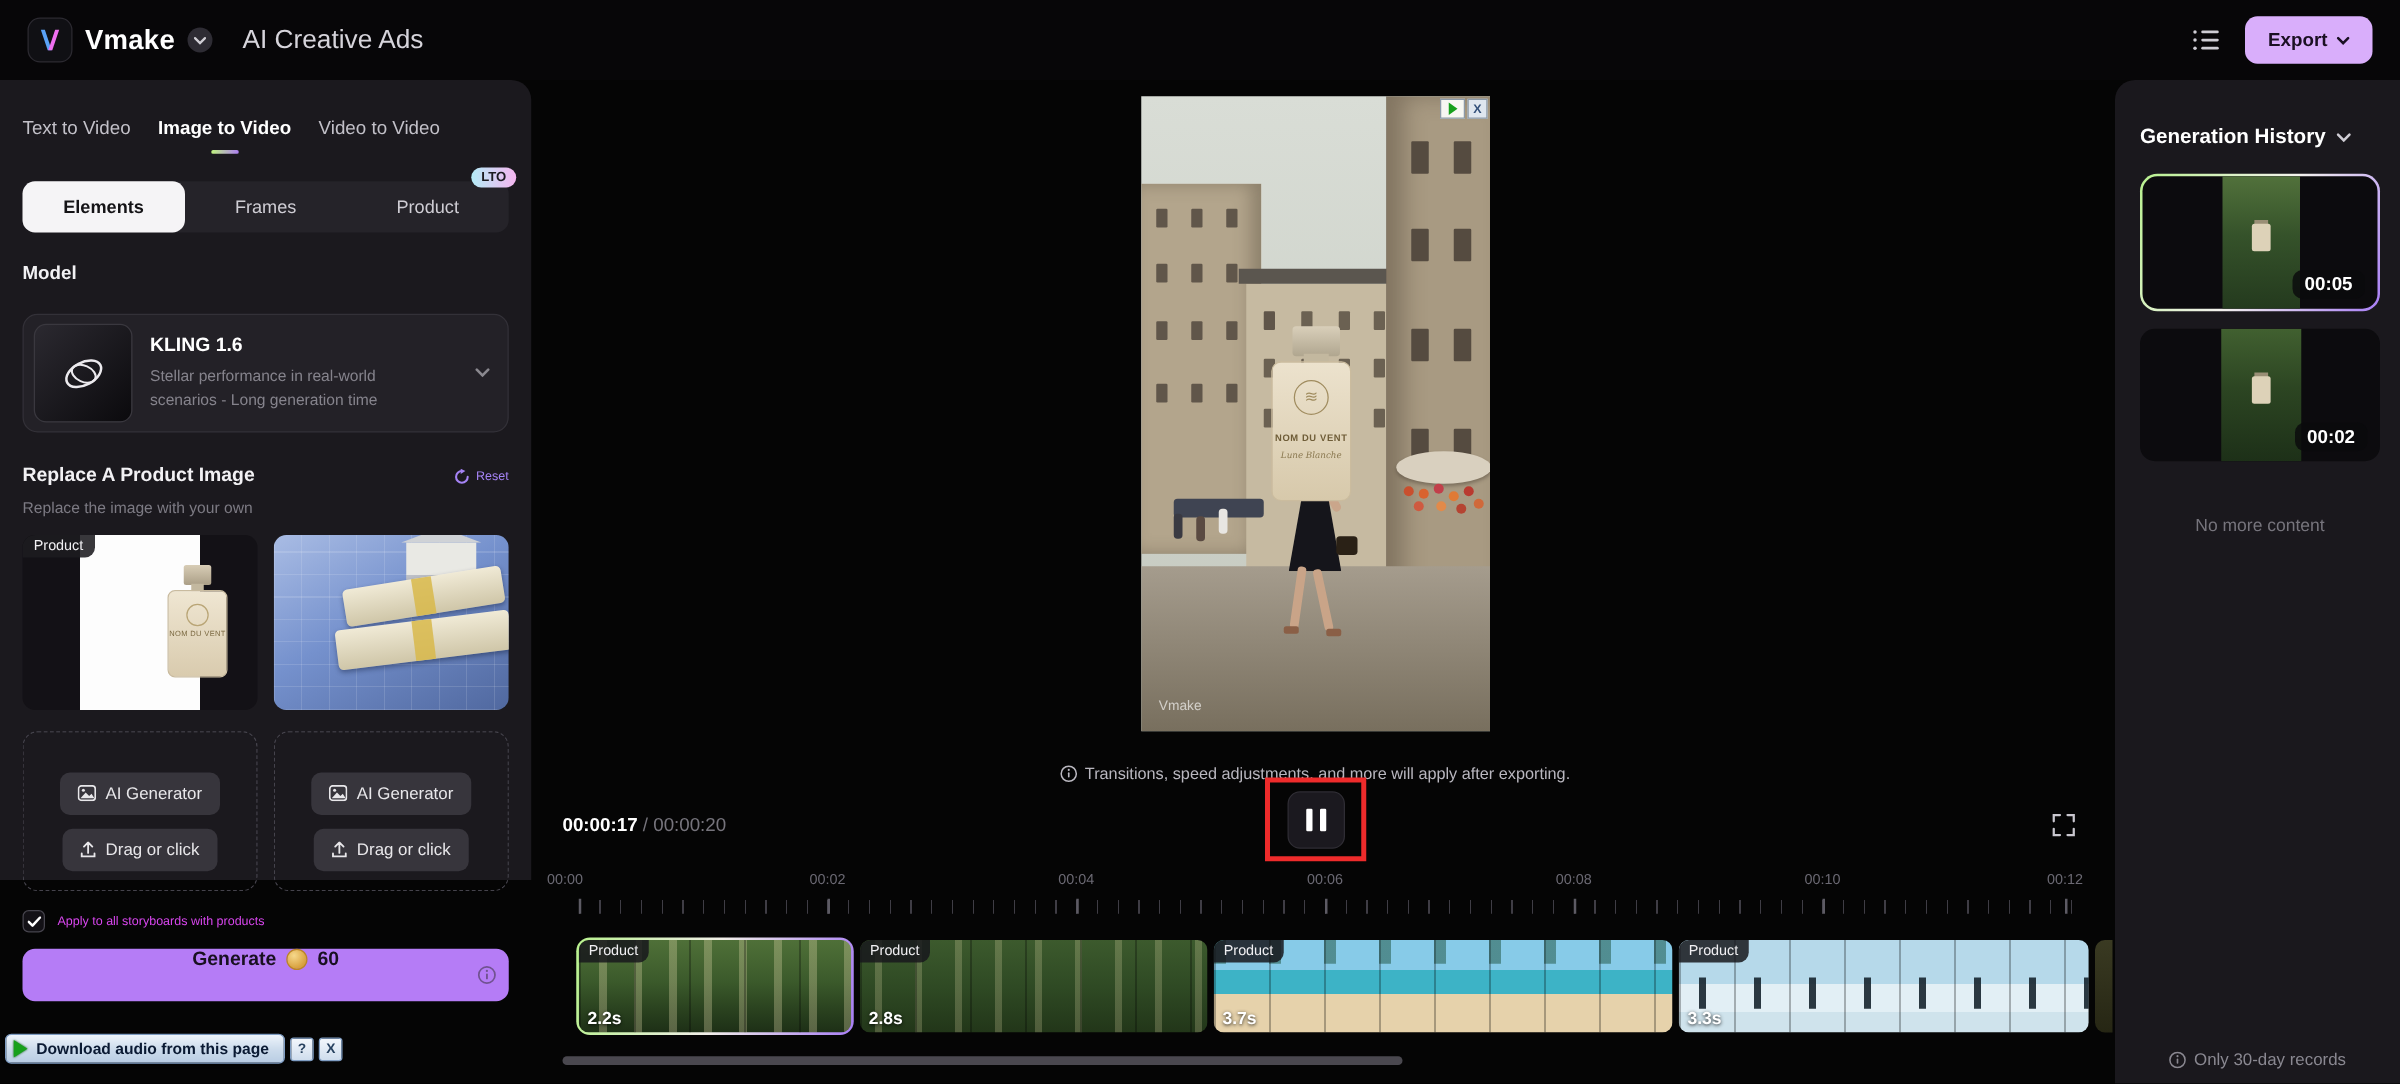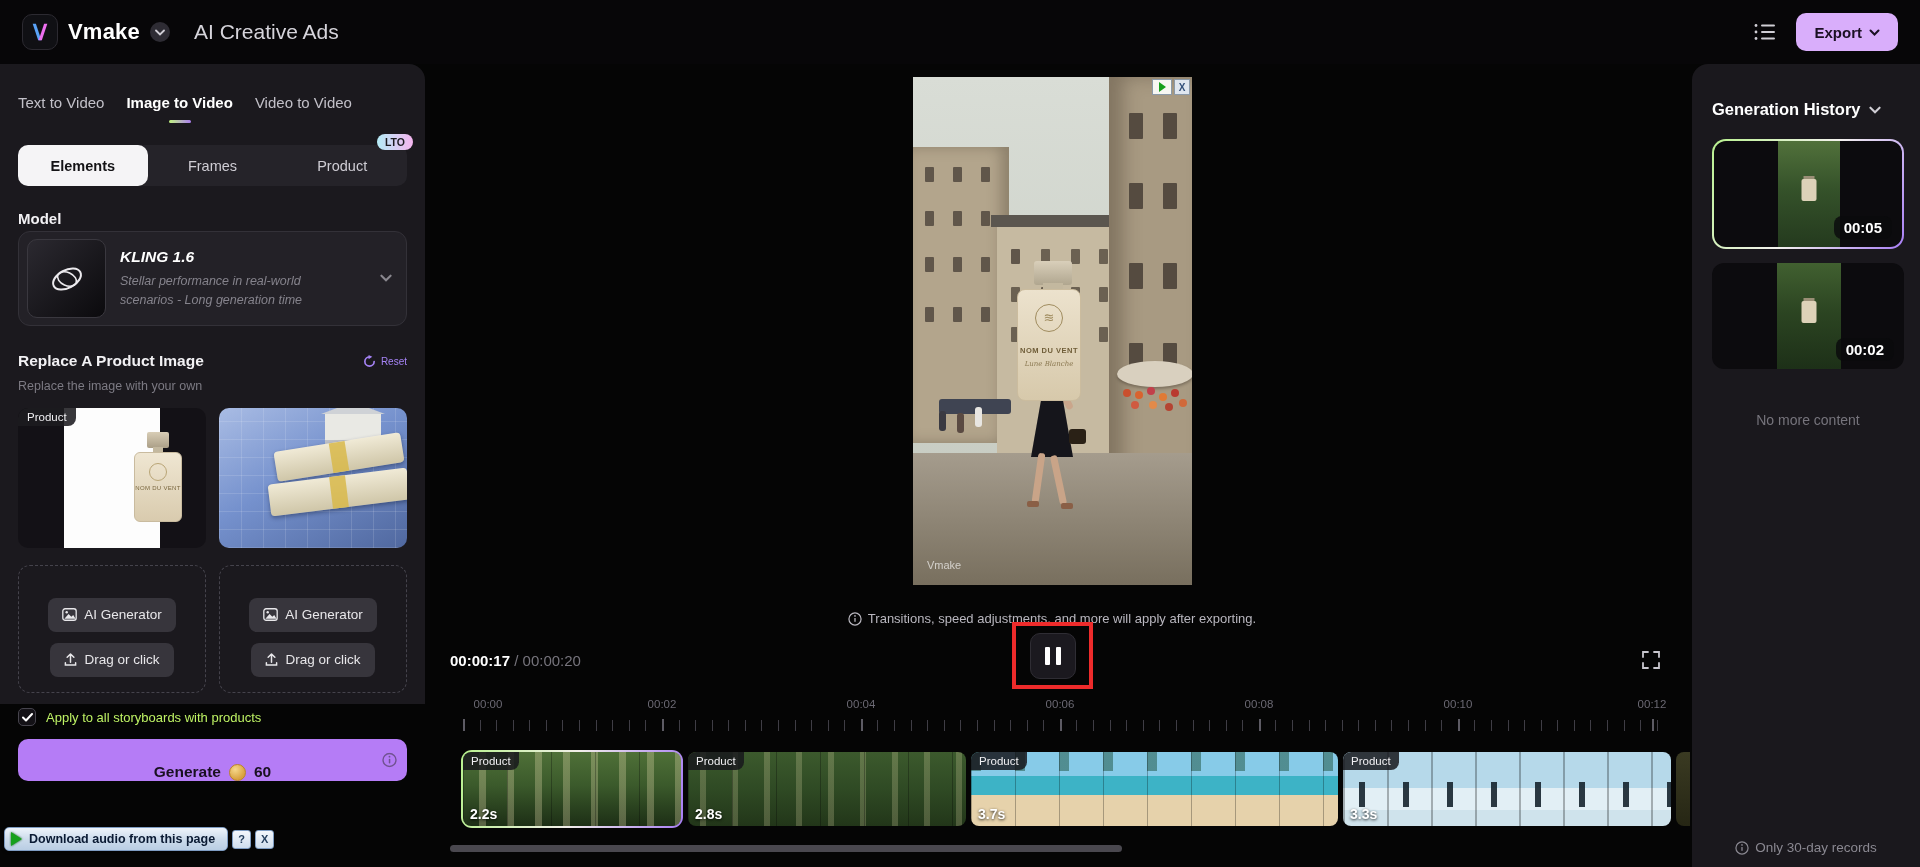--- a/index.html
+++ b/index.html
@@ -27,21 +27,21 @@
   .mode-tabs { display:flex; gap:22px; }
   .mode-tab { position:relative; font-size:15px; color:#c2c0c8; cursor:pointer; padding-bottom:12px; }
   .mode-tab.active { color:#fff; font-weight:bold; }
   .mode-underline { position:absolute; left:50%; bottom:0; transform:translateX(-50%); width:22px; height:3px; border-radius:2px; background:linear-gradient(90deg,#c0f37f,#ad7ef2); }
   .seg-wrap { position:relative; margin-top:22px; }
   .seg { display:flex; height:41px; background:#252329; border-radius:10px; overflow:visible; }
   .seg-tab { flex:1; display:flex; align-items:center; justify-content:center; font-size:14.5px; color:#cfcdd4; border-radius:10px; cursor:pointer; }
   .seg-tab.active { background:#f5f4f6; color:#141316; font-weight:bold; }
   .lto-badge { position:absolute; top:-11px; right:-6px; padding:2px 8px; border-radius:8px; background:linear-gradient(90deg,#b5ecf7,#f5b5ef); color:#1c1b20; font-size:10.5px; font-weight:bold; }
   .model-label { margin-top:24px; color:#f2f1f4; font-size:15px; font-weight:bold; }
-  .model-card { position:relative; margin-top:4px; height:95px; background:#232127; border:1px solid #333138; border-radius:12px; display:flex; align-items:center; gap:14px; padding:8px; cursor:pointer;font-style:italic; }
+  .model-card { position:relative; margin-top:24px; height:95px; background:#232127; border:1px solid #333138; border-radius:12px; display:flex; align-items:center; gap:14px; padding:8px; cursor:pointer; }
   .model-icon { width:79px; height:79px; border-radius:10px; background:linear-gradient(135deg,#2b2930,#0b0a0d); border:1px solid #3a383f; display:flex; align-items:center; justify-content:center; flex:0 0 auto; }
   .model-name { color:#fff; font-size:15.5px; font-weight:bold; }
   .model-desc { margin-top:6px; color:#85838c; font-size:12.5px; line-height:1.45; max-width:215px; }
   .model-chev { position:absolute; right:14px; top:42px; }
   .replace-head { margin-top:26px; display:flex; align-items:center; justify-content:space-between; }
   .replace-title { color:#f2f1f4; font-size:15.5px; font-weight:bold; }
   .reset-btn { display:flex; align-items:center; gap:5px; color:#a583f5; font-size:10px; cursor:pointer; }
   .replace-sub { margin-top:9px; color:#7c7a83; font-size:12.5px; }
   .thumbs-row { margin-top:15px; display:flex; gap:13px; }
   .prod-card { position:relative; width:188px; height:140px; border-radius:10px; overflow:hidden; background:#131116; cursor:pointer; }
@@ -61,22 +61,22 @@
   .money::after { content:""; position:absolute; left:44%; top:0; width:16px; height:100%; background:#d8b84a; opacity:.85; }
   .m1 { right:4px; top:34px; width:128px; height:30px; transform:rotate(-9deg); }
   .m2 { right:-2px; top:68px; width:140px; height:32px; transform:rotate(-7deg); }
   .house { position:absolute; right:26px; top:6px; width:56px; height:30px; background:#e9e9e4; box-shadow:inset 0 -4px 0 rgba(60,70,110,.25); }
   .house::before { content:""; position:absolute; left:-4px; top:-12px; border-left:32px solid transparent; border-right:32px solid transparent; border-bottom:12px solid #cfd2d6; }
   .upload-row { margin-top:17px; display:flex; gap:13px; }
   .upload-box { width:188px; height:128px; border:1.5px dashed #45434c; border-radius:12px; display:flex; flex-direction:column; align-items:center; justify-content:center; gap:11px; padding-top:16px; }
   .u-btn { height:34px; border-radius:8px; background:#37353c; padding:0 14px; display:flex; align-items:center; gap:7px; font-size:13.5px; color:#e8e7ea; cursor:pointer; }
   .apply-row { margin-top:15px; display:flex; align-items:center; gap:10px; }
   .checkbox { width:18px; height:18px; border-radius:5px; background:#131116; border:1.5px solid #46444d; display:flex; align-items:center; justify-content:center; cursor:pointer; }
-  .apply-label { color:#bef264; font-size:13px; }
-  .generate-btn { position:relative; margin-top:13px; width:389px; height:42px; border-radius:10px; background:#b57cf6; border:none; display:flex; align-items:flex-end; justify-content:center; gap:8px; font-family:inherit; font-size:15.5px; font-weight:bold; color:#191021; cursor:pointer; }
+  .apply-label { color:#d946ef; font-size:10px; }
+  .generate-btn { position:relative; margin-top:13px; width:389px; height:42px; border-radius:10px; background:#b57cf6; border:none; display:flex; align-items:flex-start; justify-content:center; gap:8px; font-family:inherit; font-size:15.5px; font-weight:bold; color:#191021; cursor:pointer; }
   .coin { width:17px; height:17px; border-radius:50%; background:radial-gradient(circle at 35% 30%,#f6d88b,#d8a13f 70%); border:1px solid #bb8526; display:inline-block; }
   .gen-info { position:absolute; right:10px; top:50%; transform:translateY(-50%); opacity:.55; }
 
   
   .ext-banner { position:absolute; left:4px; top:827px; display:flex; align-items:center; gap:4px; z-index:30; }
   .ext-main { display:flex; align-items:center; gap:7px; height:24px; padding:0 12px 0 6px; background:linear-gradient(#eef4fb,#cddcec 50%,#b9cde3); border:1px solid #7e9cc2; border-radius:5px; box-shadow:0 1px 3px rgba(0,0,0,.6); cursor:pointer; }
   .play-tri { width:0; height:0; border-left:11px solid #17a01c; border-top:7px solid transparent; border-bottom:7px solid transparent; filter:drop-shadow(0 0 1px #0b5c0e); }
   .ext-label { font-size:12.5px; font-weight:bold; color:#0a1a33; }
   .ext-sq { width:19px; height:19px; display:flex; align-items:center; justify-content:center; background:linear-gradient(#f3f7fc,#cfdded); border:1px solid #7e9cc2; border-radius:3px; font-size:11px; font-weight:bold; color:#27415f; cursor:pointer; }
 
@@ -396,21 +396,21 @@
       <span></span>
     </button>
   </div>
 
   <div class="fullscreen-btn">
     <svg width="20" height="20" viewBox="0 0 20 20">
       <path d="M2 7 L2 2 L7 2 M13 2 L18 2 L18 7 M18 13 L18 18 L13 18 M7 18 L2 18 L2 13" fill="none" stroke="#c9c7cf" stroke-width="1.8" stroke-linecap="round"></path>
     </svg>
   </div>
 
-  <span class="ruler-label" style="left:488px">00:00</span>
+  <span class="ruler-label" style="left:452px">00:00</span>
   <span class="ruler-label" style="left:662px">00:02</span>
   <span class="ruler-label" style="left:861px">00:04</span>
   <span class="ruler-label" style="left:1060px">00:06</span>
   <span class="ruler-label" style="left:1259px">00:08</span>
   <span class="ruler-label" style="left:1458px">00:10</span>
   <span class="ruler-label" style="left:1652px">00:12</span>
   <div class="ticks">
     <span class="tick-major" style="left:0"></span>
       <span class="tick-major" style="left:199px"></span>
       <span class="tick-major" style="left:398px"></span>

